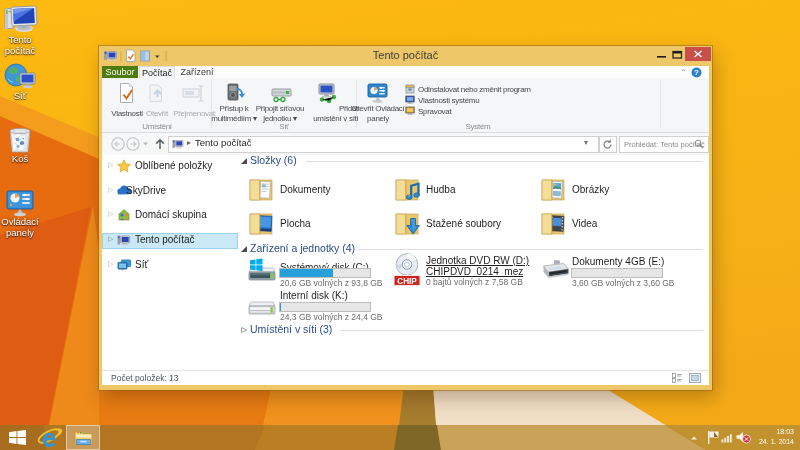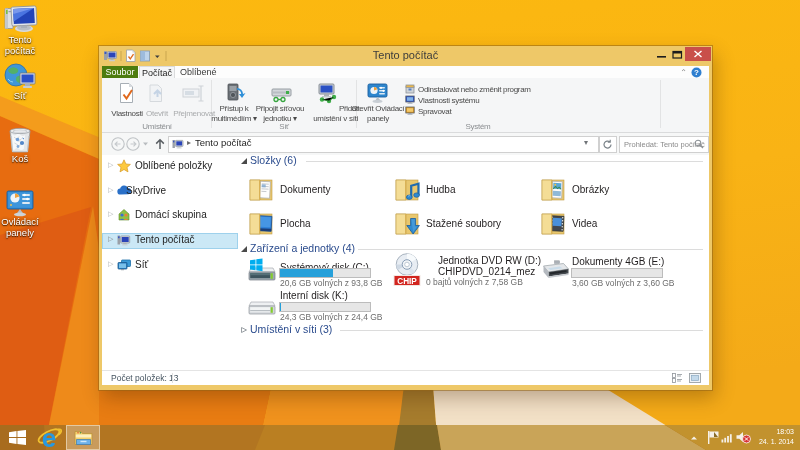--- a/index.html
+++ b/index.html
@@ -151,21 +151,21 @@
       <rect x="48" y="4.5" width="8.5" height="2" fill="#1c1c1c"></rect>
     </svg>
     <div id="closeb" style="width:26px;height:14px;"><svg width="26" height="14" viewBox="0 0 26 14">
           <path d="M9.5 4 L16.5 10 M16.5 4 L9.5 10" stroke="#fff" stroke-width="1.4"></path>
         </svg></div>
   </div>
   <div id="winbody">
     <div id="tabs">
       <div class="abs" style="left:0;top:0;width:36px;height:12px;background:#4d7c0f;color:#fff;text-align:center;line-height:12px;">Soubor</div>
       <div class="abs" style="left:37px;top:0;width:34px;height:11px;background:#f5f6f7;border:1px solid #dadbdc;border-bottom:none;color:#1e1e1e;text-align:center;line-height:12px;">Počítač</div>
-      <div class="abs" style="left:78px;top:0;width:34px;height:12px;text-align:center;line-height:12px;">Oblíbené</div>
+      <div class="abs" style="left:78px;top:0;width:34px;height:12px;text-align:center;line-height:12px;">Zařízení</div>
       <div class="abs" style="right:22px;top:2px;color:#888;font-size:8px;">⌃</div>
       <svg class="abs" style="right:7px;top:1px;" width="11" height="11" viewBox="0 0 11 11">
           <circle cx="5.5" cy="5.5" r="5" fill="#2f7fd0"></circle>
           <text x="5.5" y="8.2" font-size="8" font-weight="bold" fill="#fff" text-anchor="middle" font-family="Liberation Sans">?</text>
         </svg>
     </div>
     <div id="ribbon">
 
       <div class="abs" style="left:109px;top:2px;width:1px;height:48px;background:#e2e3e4;"></div>
       <div class="abs" style="left:254px;top:2px;width:1px;height:48px;background:#e2e3e4;"></div>
@@ -443,21 +443,21 @@
       <svg class="abs" style="left:155px;top:98px;" width="30" height="34" viewBox="0 0 30 34">
         <circle cx="14" cy="11.5" r="10.8" fill="#e8edf3" stroke="#9fabb8" stroke-width="0.9"></circle>
         <path d="M14 0.7 a10.8 10.8 0 0 1 9.3 5.3 l-5.8 3.4 a4 4 0 0 0 -3.5 -2 z" fill="#f7fafc"></path>
         <path d="M4.7 17 a10.8 10.8 0 0 1 -1.5 -5.5 l6.8 0 a4 4 0 0 0 0.6 2 z" fill="#cfd9e4"></path>
         <path d="M22 18.5 a10.8 10.8 0 0 1 -4 3 l-2.5 -6 a4 4 0 0 0 1.5 -1.2 z" fill="#dbe4ed"></path>
         <circle cx="14" cy="11.5" r="4.8" fill="#f2f5f8" stroke="#7d93ad" stroke-width="0.9"></circle>
         <circle cx="14" cy="11.5" r="2.3" fill="#fff" stroke="#a8b6c4" stroke-width="0.7"></circle>
         <rect x="1" y="22.5" width="26" height="10" fill="#d2251f" stroke="#f2e8e4" stroke-width="1"></rect>
         <text x="14" y="30.6" font-size="8.2" font-weight="bold" fill="#fff" text-anchor="middle" font-family="Liberation Sans, sans-serif">CHIP</text>
       </svg>
-      <div class="abs" style="left:200px;top:100px;">Jednotka DVD RW (D:)<br>CHIPDVD_0214_mez</div>
+      <div class="abs" style="left:188px;top:100px;text-decoration:underline;">Jednotka DVD RW (D:)<br>CHIPDVD_0214_mez</div>
       <div class="abs sub" style="left:188px;top:122px;">0 bajtů volných z 7,58 GB</div>
 
       <svg class="abs" style="left:301px;top:102px;" width="30" height="24" viewBox="0 0 30 24">
         <rect x="15.5" y="3.8" width="5" height="2.6" fill="#aab0b6" stroke="#8f959b" stroke-width="0.5"></rect>
         <polygon points="4.5,9 24.5,6.5 29.5,12 9.5,15" fill="#e4e7ea" stroke="#9aa0a5" stroke-width="0.7"></polygon>
         <polygon points="9,11.2 21,9.6 23.5,11.2 11.5,12.9" fill="#c9dcea"></polygon>
         <polygon points="9.5,15 29.5,12 29.5,16.5 9.5,19.5" fill="#43484d"></polygon>
         <polygon points="11,15.6 27.5,13.2 27.5,15 11,17.5" fill="#23272b"></polygon>
         <polygon points="9.5,19.5 29.5,16.5 29.5,18 9.5,21" fill="#c6cacf"></polygon>
         <polygon points="4.5,9 9.5,15 9.5,21 4.5,15" fill="#b4b9bf"></polygon>

